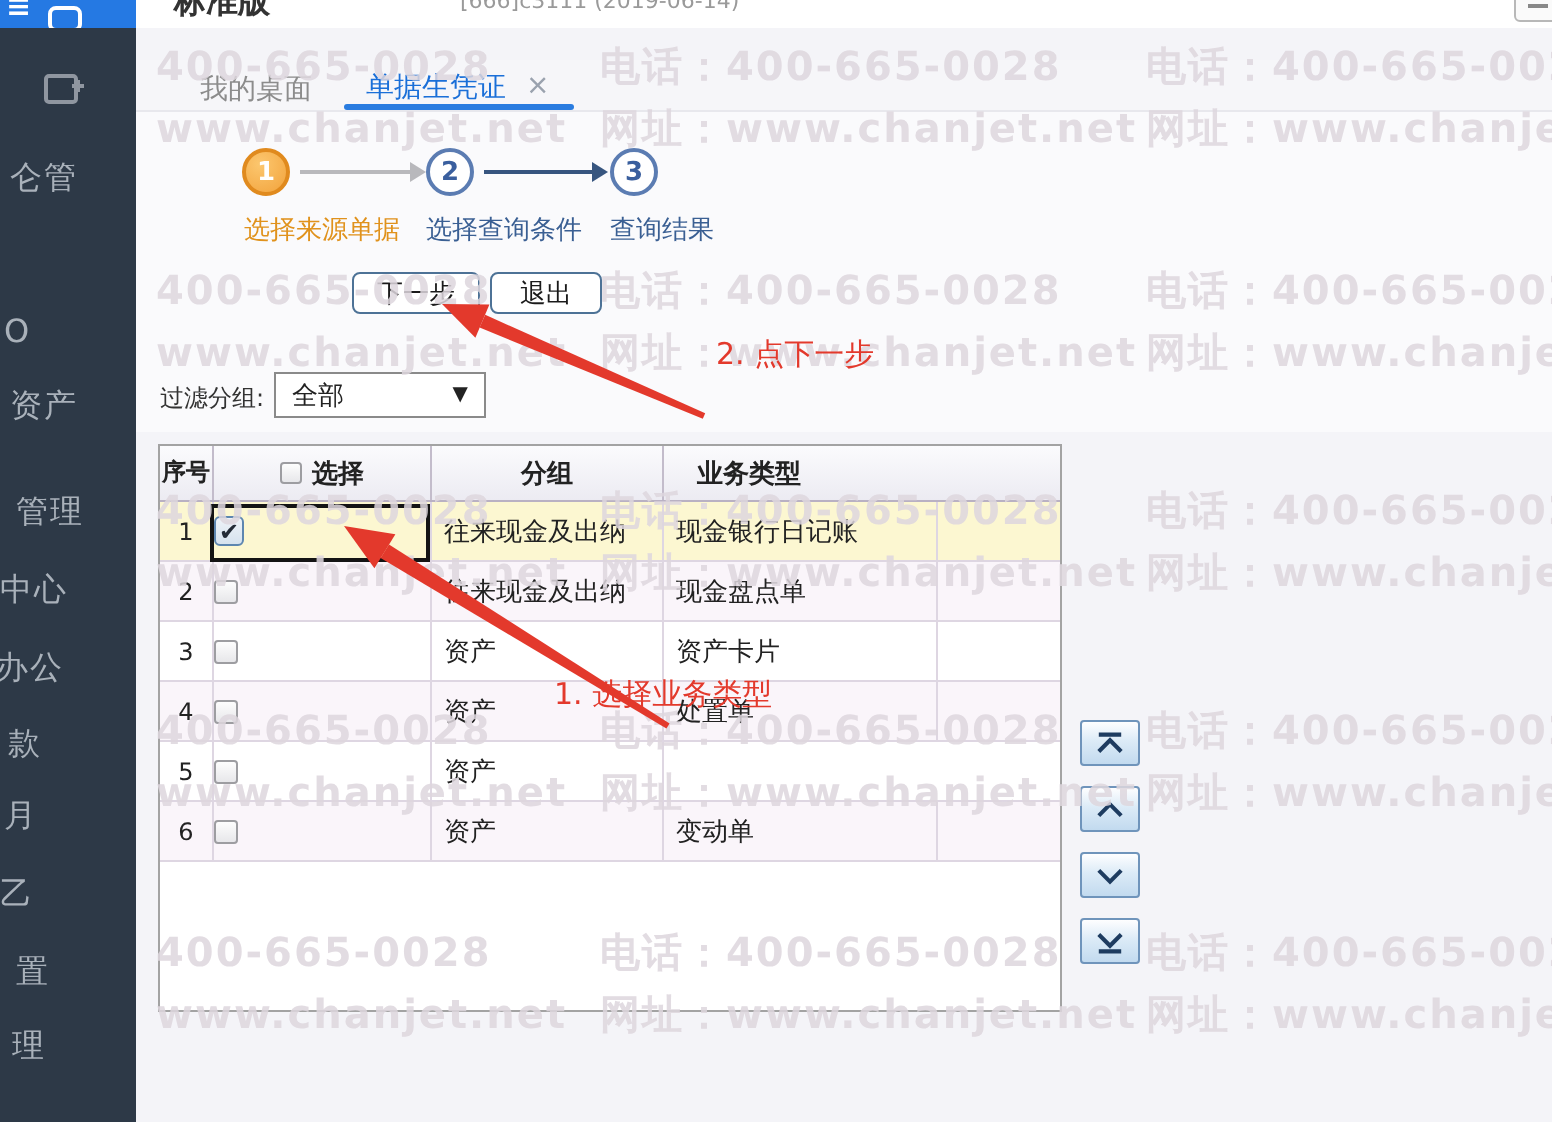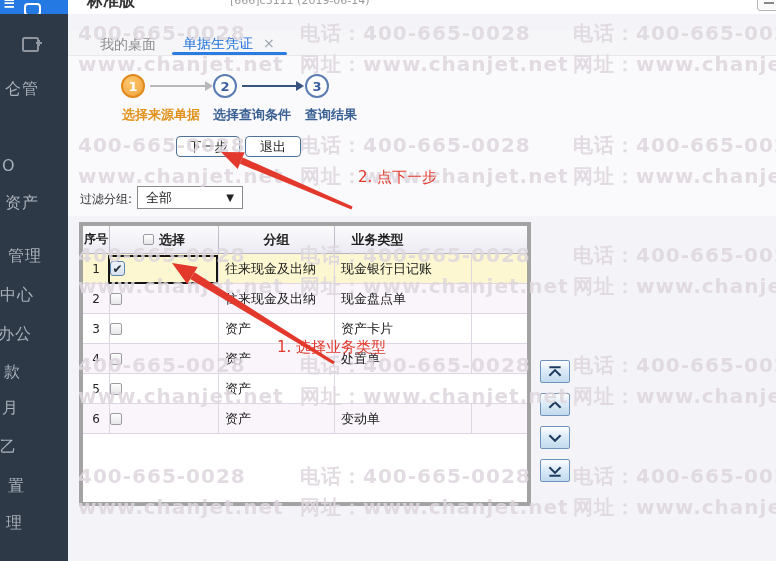--- a/index.html
+++ b/index.html
@@ -35,39 +35,39 @@
                  display:flex; align-items:center; justify-content:center; }
   .step1 { left:121px; top:74px; background:radial-gradient(circle at 35% 30%, #fcc76f, #f2a33c); border:2px solid #e08a1e; color:#fff; }
   .step2 { left:213px; top:74px; background:#fff; border:2px solid #5b7cb2; color:#3a5f9e; }
   .step3 { left:305px; top:74px; background:#fff; border:2px solid #5b7cb2; color:#3a5f9e; }
   .step-line { position:absolute; height:2px; top:85px; }
   .line1 { left:150px; width:55px; background:#b8b8bc; }
   .line2 { left:242px; width:54px; background:#37557f; }
   .step-head { position:absolute; top:81px; width:0; height:0; border-top:5px solid transparent; border-bottom:5px solid transparent; }
   .head1 { left:205px; border-left:8px solid #b8b8bc; }
   .head2 { left:296px; border-left:8px solid #37557f; }
-  .step-label { position:absolute; top:106px; font-size:13px; font-weight:bold; white-space:nowrap;text-align:right; }
+  .step-label { position:absolute; top:106px; font-size:13px; font-weight:normal; white-space:nowrap;text-align:right; }
   .slabel1 { left:122px; color:#e0921c; }
   .slabel2 { left:213px; color:#3a5f93; }
   .slabel3 { left:305px; color:#3a5f93; }
 
   
   .btn { position:absolute; top:136px; height:21px; background:#fff; border:1px solid #4d7296; border-radius:4px;
          font-size:13px; color:#1a1a1a; display:flex; align-items:center; justify-content:center; cursor:pointer; }
   .btn-next { left:176px; width:64px; }
   .btn-exit { left:245px; width:56px; }
 
   
   .filter-label { position:absolute; left:80px; top:191px; font-size:12px; color:#333; }
   .filter-select { position:absolute; left:137px; top:186px; width:106px; height:23px; background:#fff; border:1px solid #8a8a8a;
                    font-size:13px; color:#222; display:flex; align-items:center; padding-left:8px; cursor:pointer; }
   .filter-caret { position:absolute; right:8px; top:5px; font-size:10px; color:#222; }
 
   
-  .tbl { position:absolute; left:79px; top:222px; width:452px; height:284px; background:#fff; border:4px solid #a3a3a3; overflow:hidden; z-index:2; }
+  .tbl { position:absolute; left:79px; top:222px; width:452px; height:284px; background:#fff; border:1px solid #a3a3a3; overflow:hidden; z-index:2; }
   .thead { position:absolute; left:0; top:0; width:474px; height:28px; background:linear-gradient(#fbfbfd,#ecebf2);
            border-bottom:1px solid #b9b1c3; display:flex; font-size:13px; font-weight:bold; color:#222; }
   .th { display:flex; align-items:center; justify-content:center; border-right:1px solid #c3bccb; height:100%; }
   .trow { position:absolute; left:0; width:474px; height:30px; display:flex; font-size:13px; color:#222; border-bottom:1px solid #ded6e2; }
   .td { display:flex; align-items:center; border-right:1px solid #ded6e2; height:100%; }
   .c1 { width:27px; justify-content:center; font-size:12px; }
   .c2 { width:109px; }
   .c3 { width:116px; padding-left:6px; }
   .c4 { width:137px; padding-left:6px; }
   .c5 { width:85px; border-right:none; }

